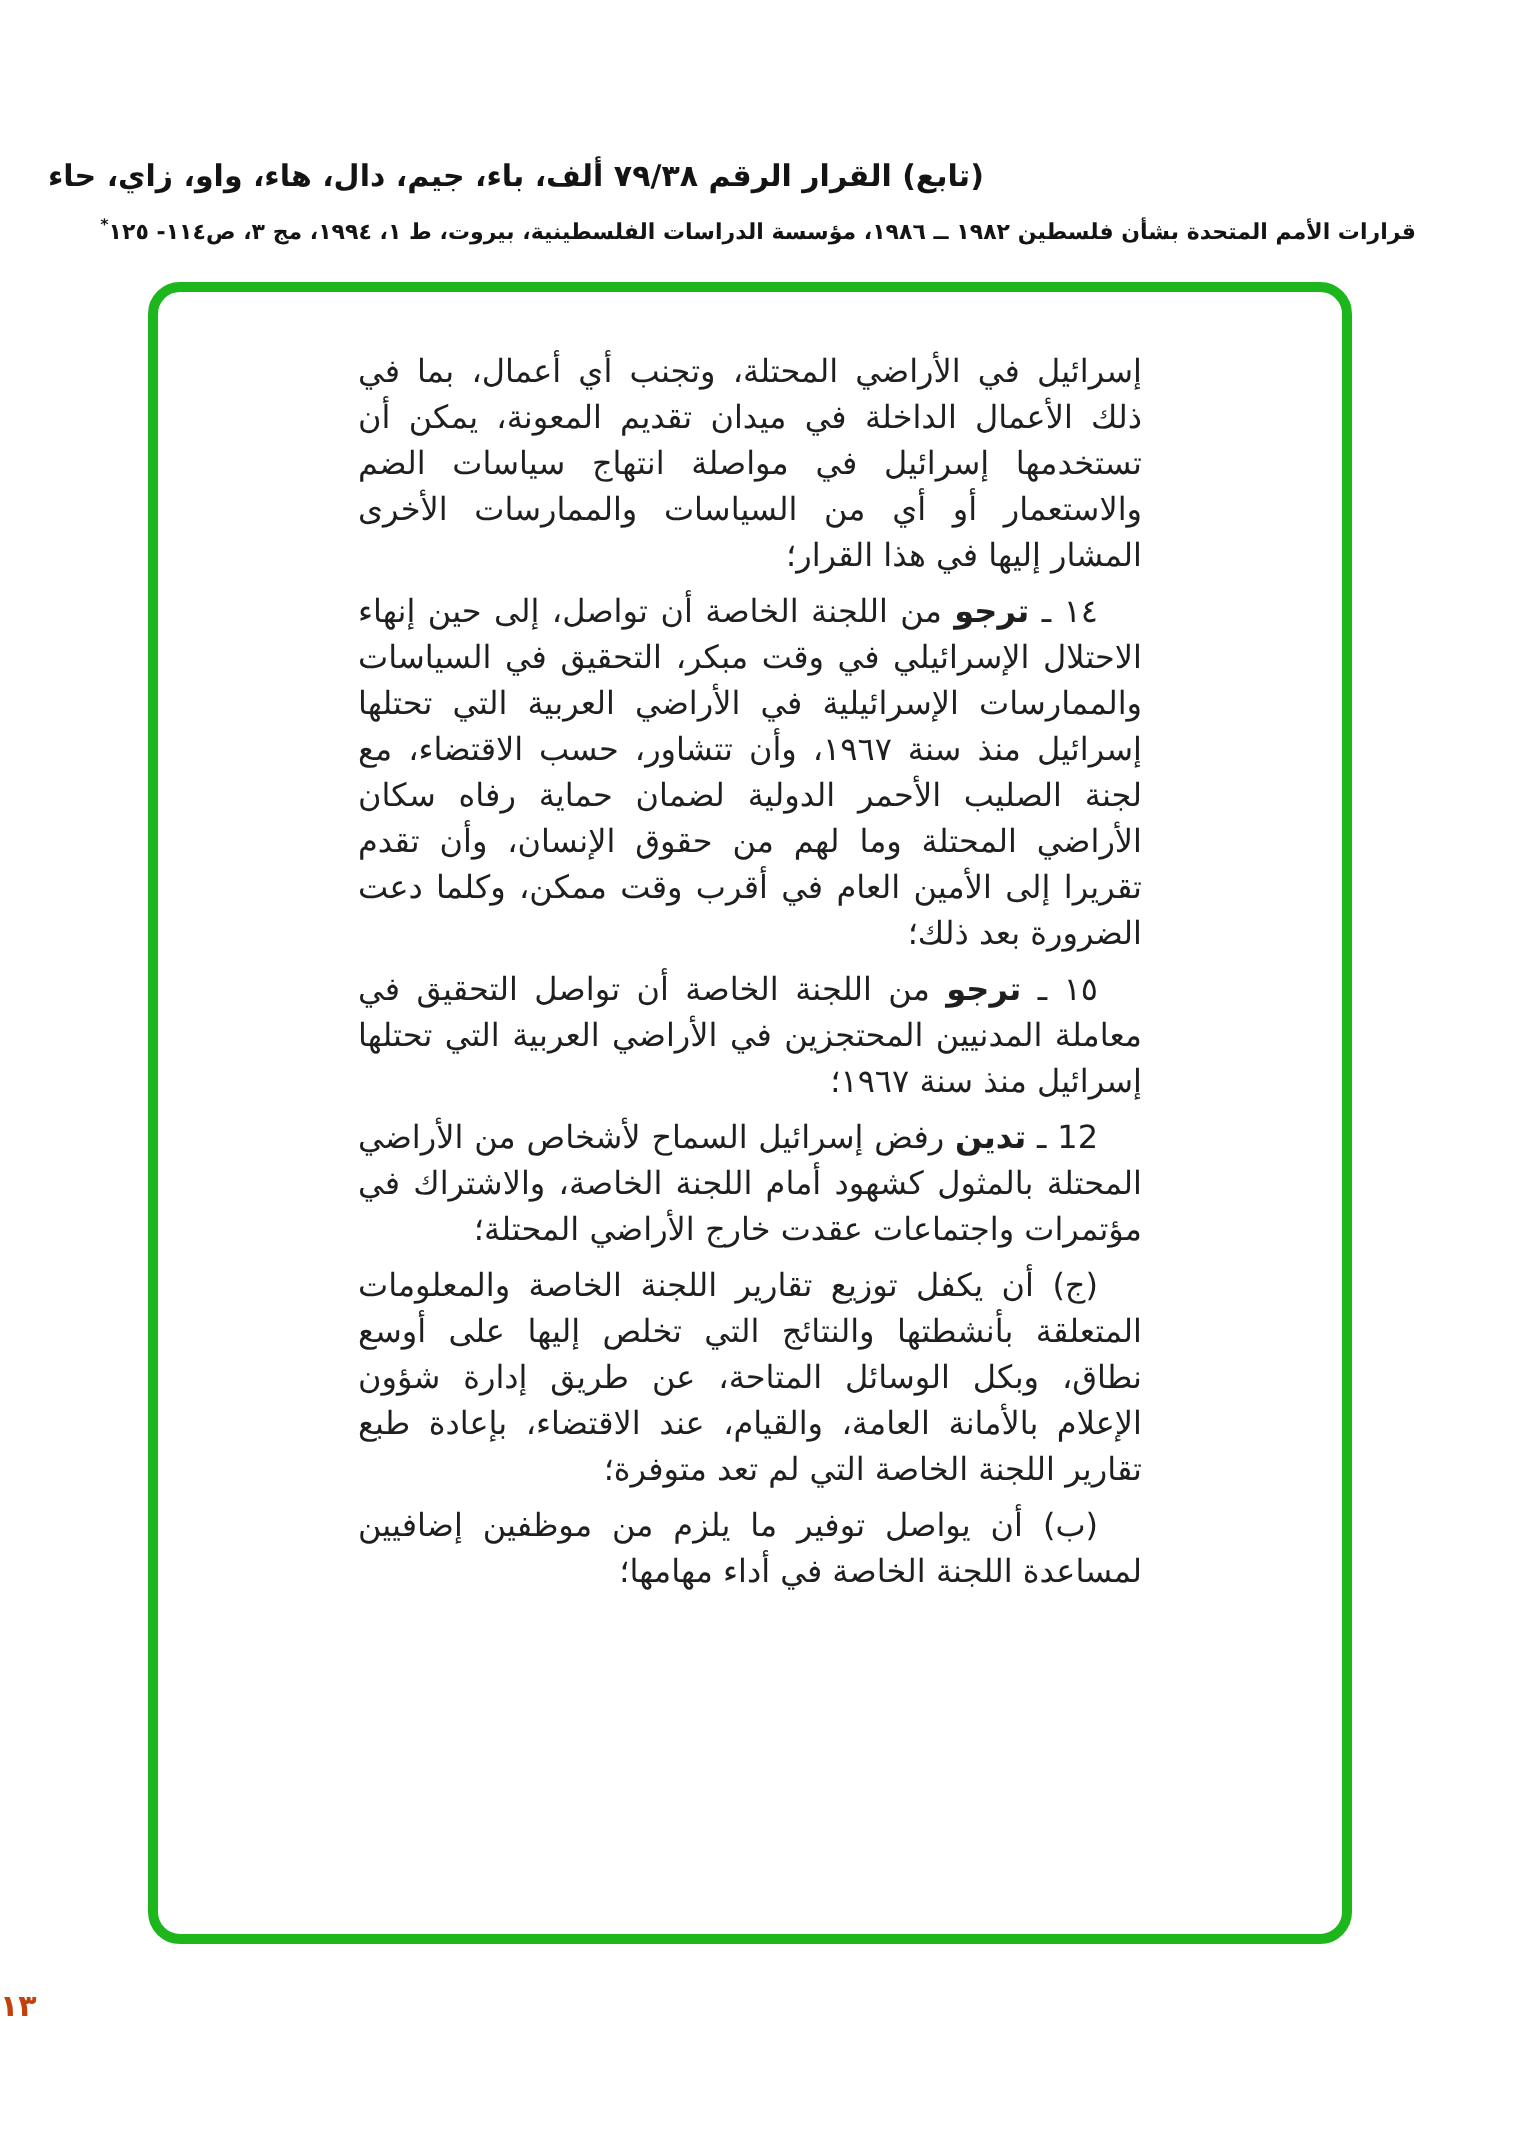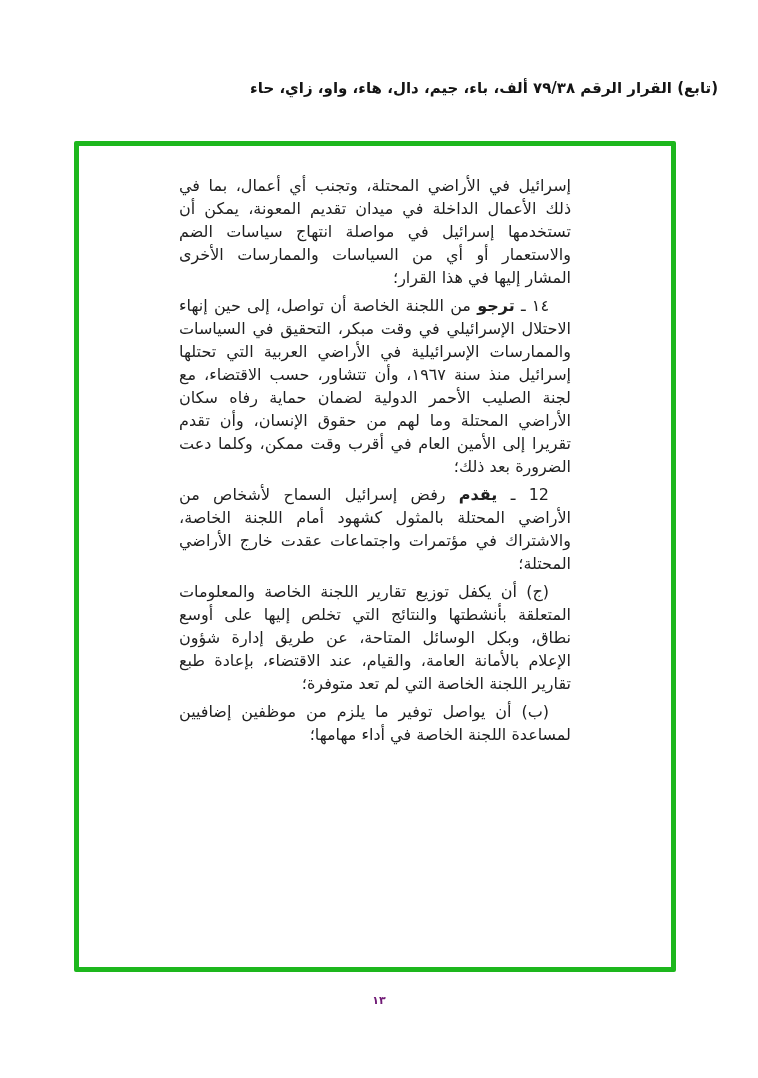--- a/index.html
+++ b/index.html
@@ -6,75 +6,77 @@
   .page{
     position:relative;
     width:758px;height:1078px;
     background:#ffffff;
     font-family:"DejaVu Sans",sans-serif;
     color:#1b1b1b;
     overflow:hidden;
   }
   .doc-title{
     position:absolute;top:78px;left:24px;right:40px;
-    direction:rtl;text-align:right;
+    direction:rtl;text-align:left;
     font-weight:bold;font-size:15px;line-height:20px;
     color:#141414;white-space:nowrap;
   }
   .doc-source{
     position:absolute;top:105px;left:20px;right:20px;
     direction:rtl;text-align:center;
     font-weight:bold;font-size:11px;line-height:16px;
     color:#141414;white-space:nowrap;
   }
   .doc-source sup{font-size:8px;vertical-align:super;}
   .green-box{
     position:absolute;left:74px;top:141px;
     width:602px;height:831px;
     border:5px solid #1db71d;
-    border-radius:2px;
+    border-radius:16px;
     box-sizing:border-box;
     background:#ffffff;
   }
   .text-col{
     position:absolute;top:28px;left:100px;right:100px;
     direction:rtl;
   }
   .text-col p{
     margin:0 0 5px 0;
     font-size:16px;line-height:23px;
     text-align:justify;
     color:#1f1f1f;
   }
   .text-col p.indent{text-indent:22px;}
   .verb{font-weight:bold;}
   .page-number{
     position:absolute;top:994px;left:0;right:0;
-    direction:rtl;text-align:center;
-    font-weight:bold;font-size:11px;letter-spacing:3px;
-    color:#701a75;
+    direction:rtl;text-align:left;
+    font-weight:bold;font-size:15px;letter-spacing:3px;
+    color:#c2410c;
   }
 </style>
 </head>
 <body>
 
 <div class="page">
 
   <div class="doc-title">(تابع) القرار الرقم ٧٩/٣٨ ألف، باء، جيم، دال، هاء، واو، زاي، حاء</div>
 
+  <div class="doc-source"><span>قرارات الأمم المتحدة بشأن فلسطين ١٩٨٢ ــ ١٩٨٦، مؤسسة الدراسات الفلسطينية، بيروت، ط ١، ١٩٩٤، مج ٣، ص١١٤- ١٢٥</span><sup>*</sup></div>
 
   <div class="green-box">
     <div class="text-col">
 
       <p><span>إسرائيل في الأراضي المحتلة، وتجنب أي أعمال، بما في ذلك الأعمال الداخلة في ميدان تقديم المعونة، يمكن أن تستخدمها إسرائيل في مواصلة انتهاج سياسات الضم والاستعمار أو أي من السياسات والممارسات الأخرى المشار إليها في هذا القرار؛</span></p>
 
       <p class="indent"><span>١٤ ـ </span><span class="verb">ترجو</span><span> من اللجنة الخاصة أن تواصل، إلى حين إنهاء الاحتلال الإسرائيلي في وقت مبكر، التحقيق في السياسات والممارسات الإسرائيلية في الأراضي العربية التي تحتلها إسرائيل منذ سنة ١٩٦٧، وأن تتشاور، حسب الاقتضاء، مع لجنة الصليب الأحمر الدولية لضمان حماية رفاه سكان الأراضي المحتلة وما لهم من حقوق الإنسان، وأن تقدم تقريرا إلى الأمين العام في أقرب وقت ممكن، وكلما دعت الضرورة بعد ذلك؛</span></p>
 
+      <p class="indent"><span>١٥ ـ </span><span class="verb">ترجو</span><span> من اللجنة الخاصة أن تواصل التحقيق في معاملة المدنيين المحتجزين في الأراضي العربية التي تحتلها إسرائيل منذ سنة ١٩٦٧؛</span></p>
 
-      <p class="indent"><span>12 ـ </span><span class="verb">يقدم</span><span> رفض إسرائيل السماح لأشخاص من الأراضي المحتلة بالمثول كشهود أمام اللجنة الخاصة، والاشتراك في مؤتمرات واجتماعات عقدت خارج الأراضي المحتلة؛</span></p>
+      <p class="indent"><span>12 ـ </span><span class="verb">تدين</span><span> رفض إسرائيل السماح لأشخاص من الأراضي المحتلة بالمثول كشهود أمام اللجنة الخاصة، والاشتراك في مؤتمرات واجتماعات عقدت خارج الأراضي المحتلة؛</span></p>
 
 
 
       <p class="indent"><span>(ج) أن يكفل توزيع تقارير اللجنة الخاصة والمعلومات المتعلقة بأنشطتها والنتائج التي تخلص إليها على أوسع نطاق، وبكل الوسائل المتاحة، عن طريق إدارة شؤون الإعلام بالأمانة العامة، والقيام، عند الاقتضاء، بإعادة طبع تقارير اللجنة الخاصة التي لم تعد متوفرة؛</span></p>
 
       <p class="indent"><span>(ب) أن يواصل توفير ما يلزم من موظفين إضافيين لمساعدة اللجنة الخاصة في أداء مهامها؛</span></p>
 
 
     </div>
   </div>

